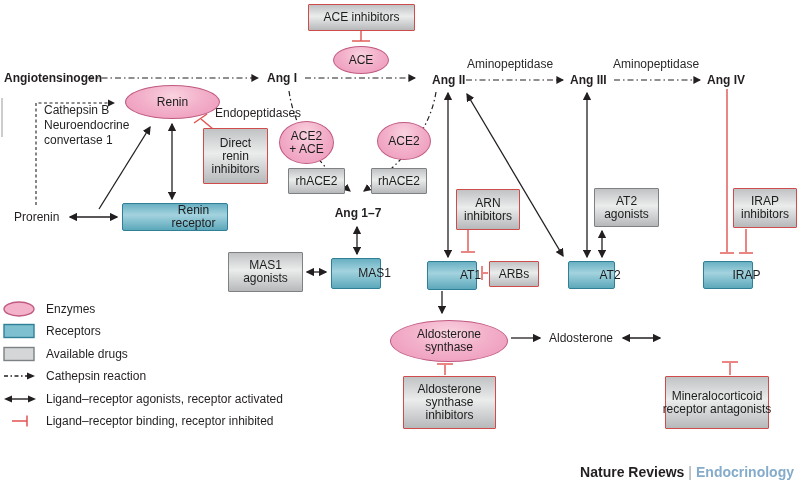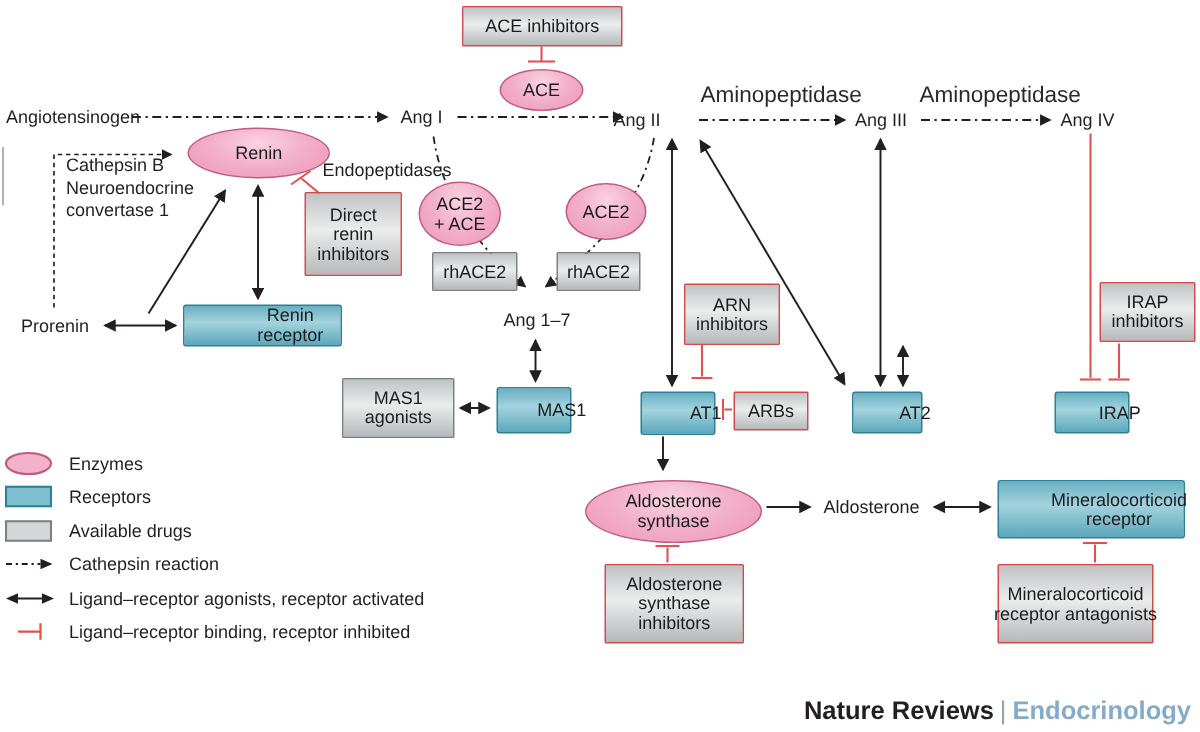--- a/index.html
+++ b/index.html
@@ -2,22 +2,22 @@
 <html><head>
 <meta charset="utf-8">
 <style>
   html,body{margin:0;padding:0;background:#fff;}
   .canvas{
     position:relative;width:800px;height:488px;background:#ffffff;overflow:hidden;
     font-family:"Liberation Sans","DejaVu Sans",sans-serif;color:#231f20;
   }
   svg.wires{position:absolute;left:0;top:0;width:800px;height:488px;}
   .lbl{position:absolute;font-size:12px;color:#231f20;white-space:nowrap;line-height:14px;}
-  .bold{font-weight:normal;}
-  .small{font-size:15px;color:#2a2a2a;}
+  .bold{font-weight:bold;}
+  .small{font-size:12px;color:#2a2a2a;}
   .node{
     position:absolute;box-sizing:border-box;display:flex;flex-direction:column;
     align-items:center;justify-content:center;text-align:center;
     font-size:12px;line-height:13px;color:#1c1c1c;
   }
   .enzyme{
     border:1.5px solid #c05a80;border-radius:50%;
     background:radial-gradient(ellipse at 50% 30%,#f9d3e0 0%,#f3b1ca 45%,#ec96b9 100%);
   }
   .receptor{
@@ -27,21 +27,21 @@
   }
   .drug{
     border:1.5px solid #7d8184;border-radius:1px;
     background:linear-gradient(180deg,#c0c2c4 0%,#ebecec 45%,#b6b8ba 100%);
   }
   .inhib{border:1.5px solid #cf4c4c;}
   .legend{position:absolute;left:3px;top:301px;display:flex;flex-direction:column;gap:7.5px;}
   .legend-row{display:flex;align-items:center;gap:9px;height:15px;}
   .legend-glyph{width:34px;display:flex;align-items:center;justify-content:flex-start;}
   .legend-label{font-size:12px;color:#231f20;white-space:nowrap;}
-  .footer{position:absolute;right:6px;top:464px;font-size:17px;font-weight:bold;white-space:nowrap;}
+  .footer{position:absolute;right:6px;top:464px;font-size:14px;font-weight:bold;white-space:nowrap;}
   .footer .sep{color:#9aa1a6;font-weight:normal;padding:0 4px;}
   .footer .journal{color:#84abc9;}
   .footer .brand{color:#231f20;}
 </style>
 </head>
 <body>
 
 <div class="canvas">
 
   <svg class="wires" viewBox="0 0 800 488">
@@ -89,21 +89,21 @@
       <line x1="437" y1="364" x2="453" y2="364"></line>
       <line x1="730" y1="375" x2="730" y2="363"></line>
       <line x1="722" y1="362" x2="738" y2="362"></line>
     </g>
 
     <line x1="2" y1="98" x2="2" y2="137" stroke="#9a9a9a" stroke-width="1"></line>
   </svg>
 
   <div class="lbl bold" style="left:4px;top:71px">Angiotensinogen</div>
   <div class="lbl bold" style="left:267px;top:71px">Ang I</div>
-  <div class="lbl bold" style="left:409px;top:73px">Ang II</div>
+  <div class="lbl bold" style="left:432px;top:73px">Ang II</div>
   <div class="lbl bold" style="left:570px;top:73px">Ang III</div>
   <div class="lbl bold" style="left:707px;top:73px">Ang IV</div>
   <div class="lbl small" style="left:467px;top:57px">Aminopeptidase</div>
   <div class="lbl small" style="left:613px;top:57px">Aminopeptidase</div>
   <div class="lbl" style="left:215px;top:106px">Endopeptidases</div>
   <div class="lbl" style="left:44px;top:103px;line-height:15px">
     <div>Cathepsin B</div>
     <div>Neuroendocrine</div>
     <div>convertase 1</div>
   </div>
@@ -136,23 +136,20 @@
   </div>
   <div class="node receptor" style="left:427px;top:261px;width:50px;height:29px">
     <span>AT1</span>
   </div>
   <div class="node receptor" style="left:568px;top:261px;width:47px;height:28px">
     <span>AT2</span>
   </div>
   <div class="node receptor" style="left:703px;top:261px;width:50px;height:28px">
     <span>IRAP</span>
   </div>
-  <div class="node receptor" style="left:665px;top:320px;width:125px;height:39px">
-    <span style="width:110px">Mineralocorticoid receptor</span>
-  </div>
 
   <div class="node drug inhib" style="left:308px;top:4px;width:107px;height:27px">
     <span>ACE inhibitors</span>
   </div>
   <div class="node drug inhib" style="left:203px;top:128px;width:65px;height:56px">
     <span style="width:55px">Direct renin inhibitors</span>
   </div>
   <div class="node drug" style="left:288px;top:168px;width:57px;height:26px">
     <span>rhACE2</span>
   </div>
@@ -160,20 +157,23 @@
     <span>rhACE2</span>
   </div>
   <div class="node drug" style="left:228px;top:252px;width:75px;height:40px">
     <span style="width:55px">MAS1 agonists</span>
   </div>
   <div class="node drug inhib" style="left:456px;top:189px;width:64px;height:41px">
     <span style="width:56px">ARN inhibitors</span>
   </div>
   <div class="node drug inhib" style="left:489px;top:261px;width:50px;height:26px">
     <span>ARBs</span>
+  </div>
+  <div class="node drug" style="left:594px;top:188px;width:65px;height:39px">
+    <span style="width:55px">AT2 agonists</span>
   </div>
   <div class="node drug inhib" style="left:733px;top:188px;width:64px;height:40px">
     <span style="width:56px">IRAP inhibitors</span>
   </div>
   <div class="node drug inhib" style="left:403px;top:376px;width:93px;height:53px">
     <span style="width:78px">Aldosterone synthase inhibitors</span>
   </div>
   <div class="node drug inhib" style="left:665px;top:376px;width:104px;height:53px">
     <span style="width:110px">Mineralocorticoid receptor antagonists</span>
   </div>

